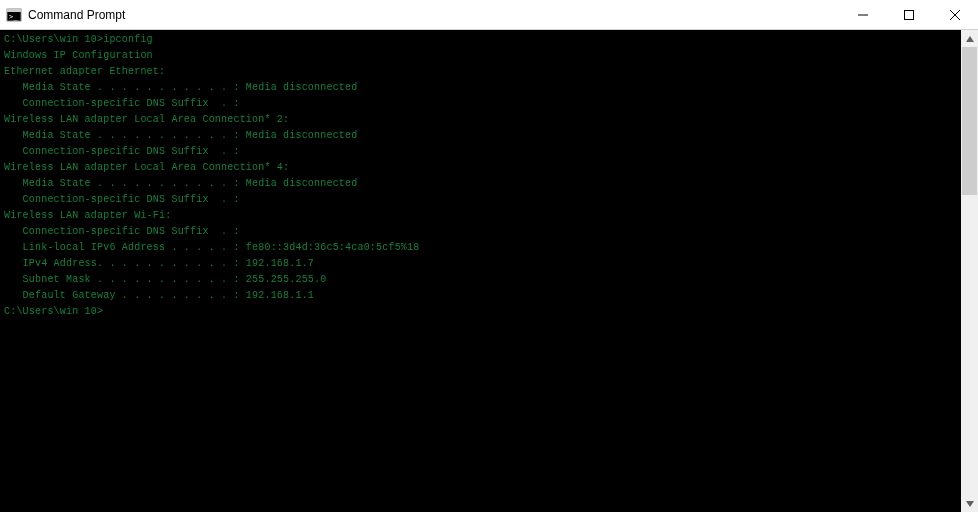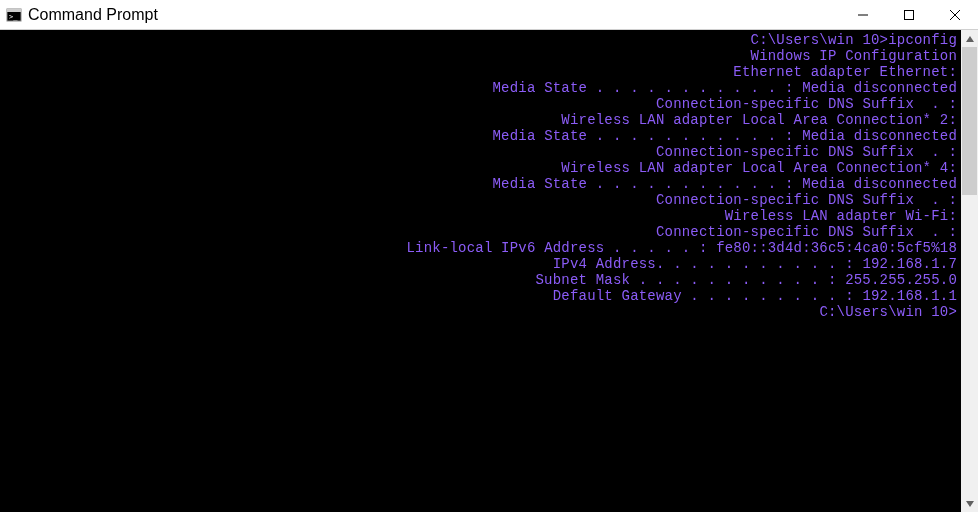--- a/index.html
+++ b/index.html
@@ -27,21 +27,21 @@
     .titlebar-icon {
       width: 16px;
       height: 16px;
       margin-left: 6px;
       margin-right: 6px;
       display: inline-flex;
       align-items: center;
       justify-content: center;
     }
     .titlebar-title {
-      font-size: 16px;
+      font-size: 12px;
       color: #000;
       flex: 1;
     }
     .titlebar-controls {
       display: flex;
       height: 100%;
     }
     .tcbtn {
       width: 46px;
       height: 100%;
@@ -54,29 +54,28 @@
     }
     .content-wrap {
       flex: 1;
       display: flex;
       background: #000;
       min-height: 0;
     }
     .terminal {
       flex: 1;
       background: #000;
-      color: #8b5cf6;
+      color: #15803d;
       font-family: Consolas, "Courier New", monospace;
-      font-size: 14px;
+      font-size: 10px;
       line-height: 16px;
       padding: 2px 4px;
       white-space: pre;
       overflow: hidden;
       letter-spacing: 0.2px;
-      text-align: right;
     }
     .scrollbar {
       width: 17px;
       background: #f0f0f0;
       display: flex;
       flex-direction: column;
       flex-shrink: 0;
     }
     .sb-btn {
       height: 17px;

